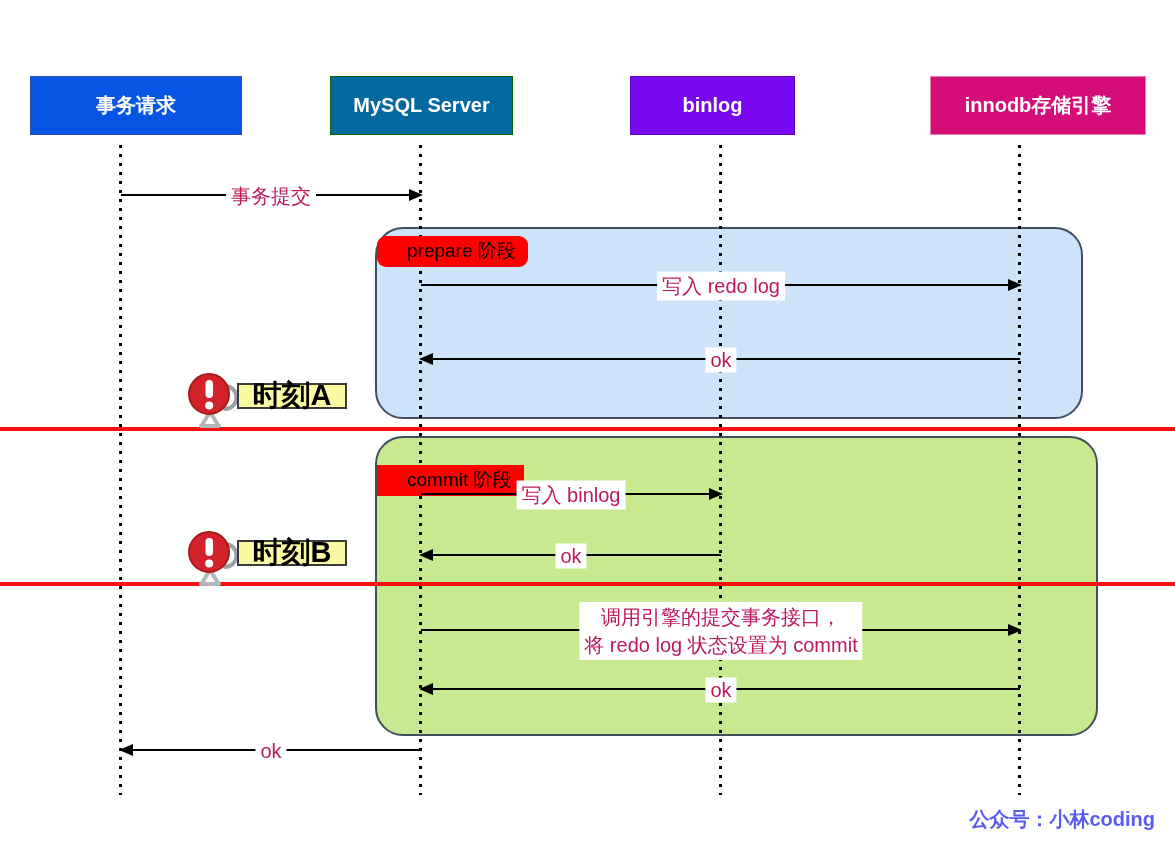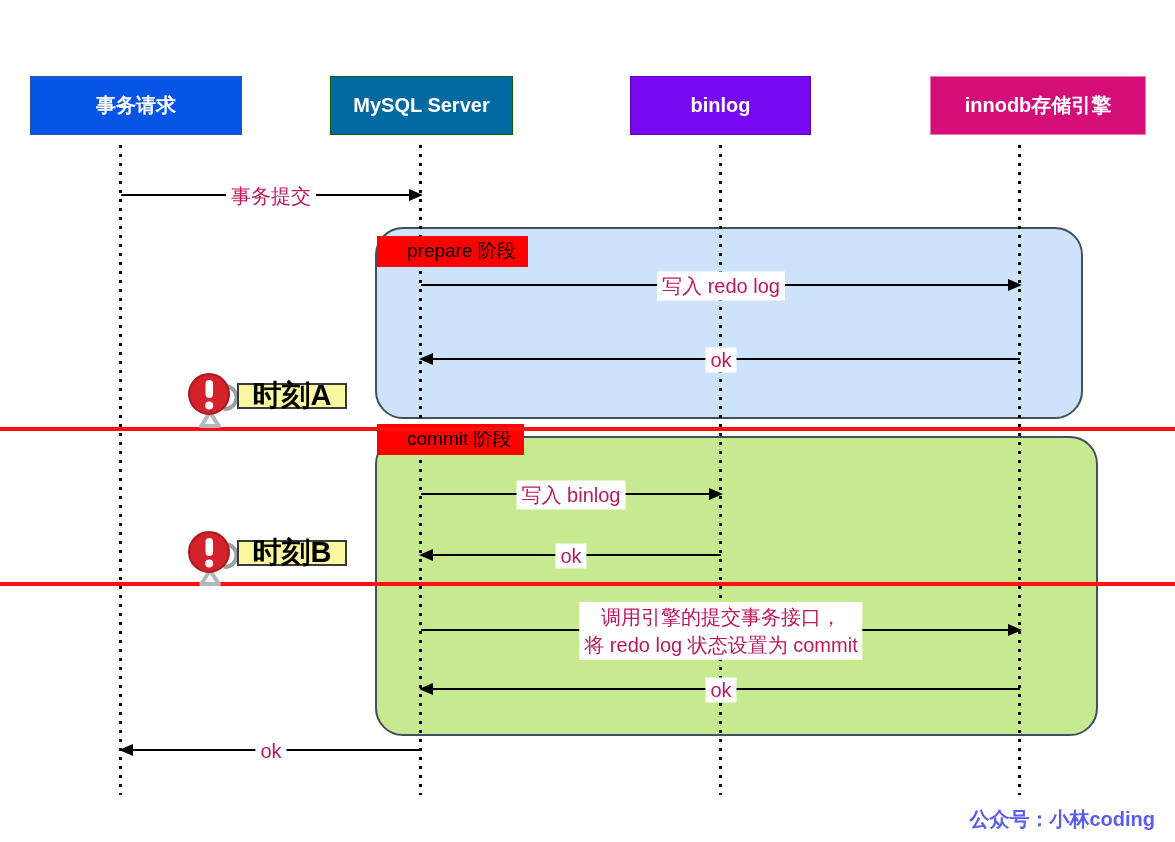--- a/index.html
+++ b/index.html
@@ -5,37 +5,37 @@
   html,body{margin:0;padding:0;background:#fff;}
   .stage{position:relative;width:1175px;height:842px;background:#ffffff;
          font-family:"Liberation Sans","DejaVu Sans",sans-serif;overflow:hidden;}
 
   
   .actor{position:absolute;top:76px;height:59px;display:flex;align-items:center;
          justify-content:center;color:#fff;font-size:20px;font-weight:bold;
          z-index:5;box-sizing:border-box;}
   #actor-1{left:30px;width:212px;background:#0655E5;border:1px solid #2F4FB5;}
   #actor-2{left:330px;width:183px;background:#0369a1;border:1px solid #0E6000;}
-  #actor-3{left:630px;width:181px;background:#7708F0;border:1px solid #5B07B8;}
+  #actor-3{left:630px;width:165px;background:#7708F0;border:1px solid #5B07B8;}
   #actor-4{left:930px;width:216px;background:#D40D78;border:1px solid #E87BB0;}
 
   
   .lifeline{position:absolute;top:145px;height:650px;width:3px;z-index:2;
             background:repeating-linear-gradient(to bottom,#000 0 3px,transparent 3px 9px);}
   #life-1{left:119px;} #life-2{left:419px;} #life-3{left:719px;} #life-4{left:1018px;}
 
   
   .phase-box{position:absolute;border:2px solid #42505E;border-radius:28px;z-index:1;box-sizing:border-box;}
   #phase-prepare{left:375px;top:227px;width:708px;height:192px;background:#CCE3FA;}
   #phase-commit{left:375px;top:436px;width:723px;height:300px;background:#C7E98F;}
 
   .phase-label{position:absolute;background:#FF0000;color:#000;font-size:19px;
                padding:2px 12px 3px 30px;z-index:3;white-space:nowrap;}
-  #phase-label-prepare{left:377px;top:236px;}
-  #phase-label-commit{left:377px;top:424px;}
+  #phase-label-prepare{left:377px;top:236px;border-radius:9px;}
+  #phase-label-commit{left:377px;top:465px;}
 
   
   .redline{position:absolute;left:0;width:1175px;height:4px;background:#FF1010;z-index:4;}
   #redline-a{top:427px;} #redline-b{top:582px;}
 
   
   .arrow{position:absolute;height:2px;background:#000;z-index:3;}
   .arrow.dir-right::after{content:"";position:absolute;right:-2px;top:-5px;width:0;height:0;
         border-left:14px solid #000;border-top:6px solid transparent;border-bottom:6px solid transparent;}
   .arrow.dir-left::before{content:"";position:absolute;left:-2px;top:-5px;width:0;height:0;

